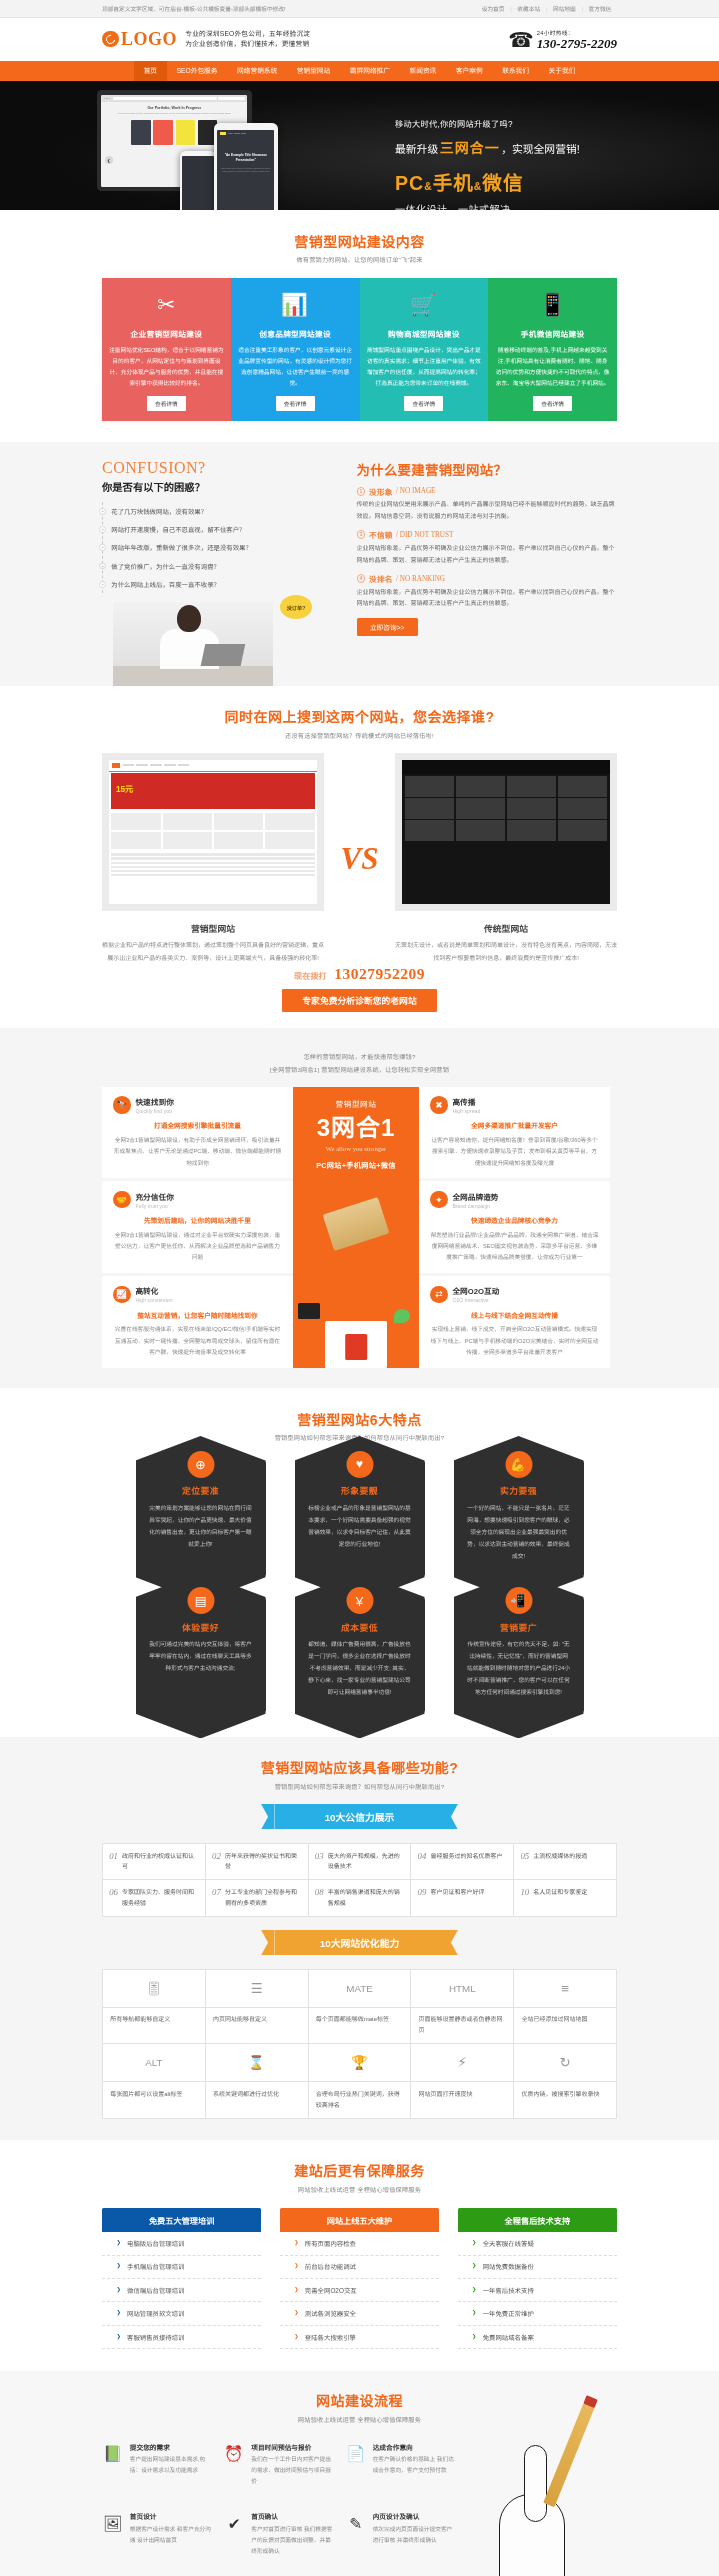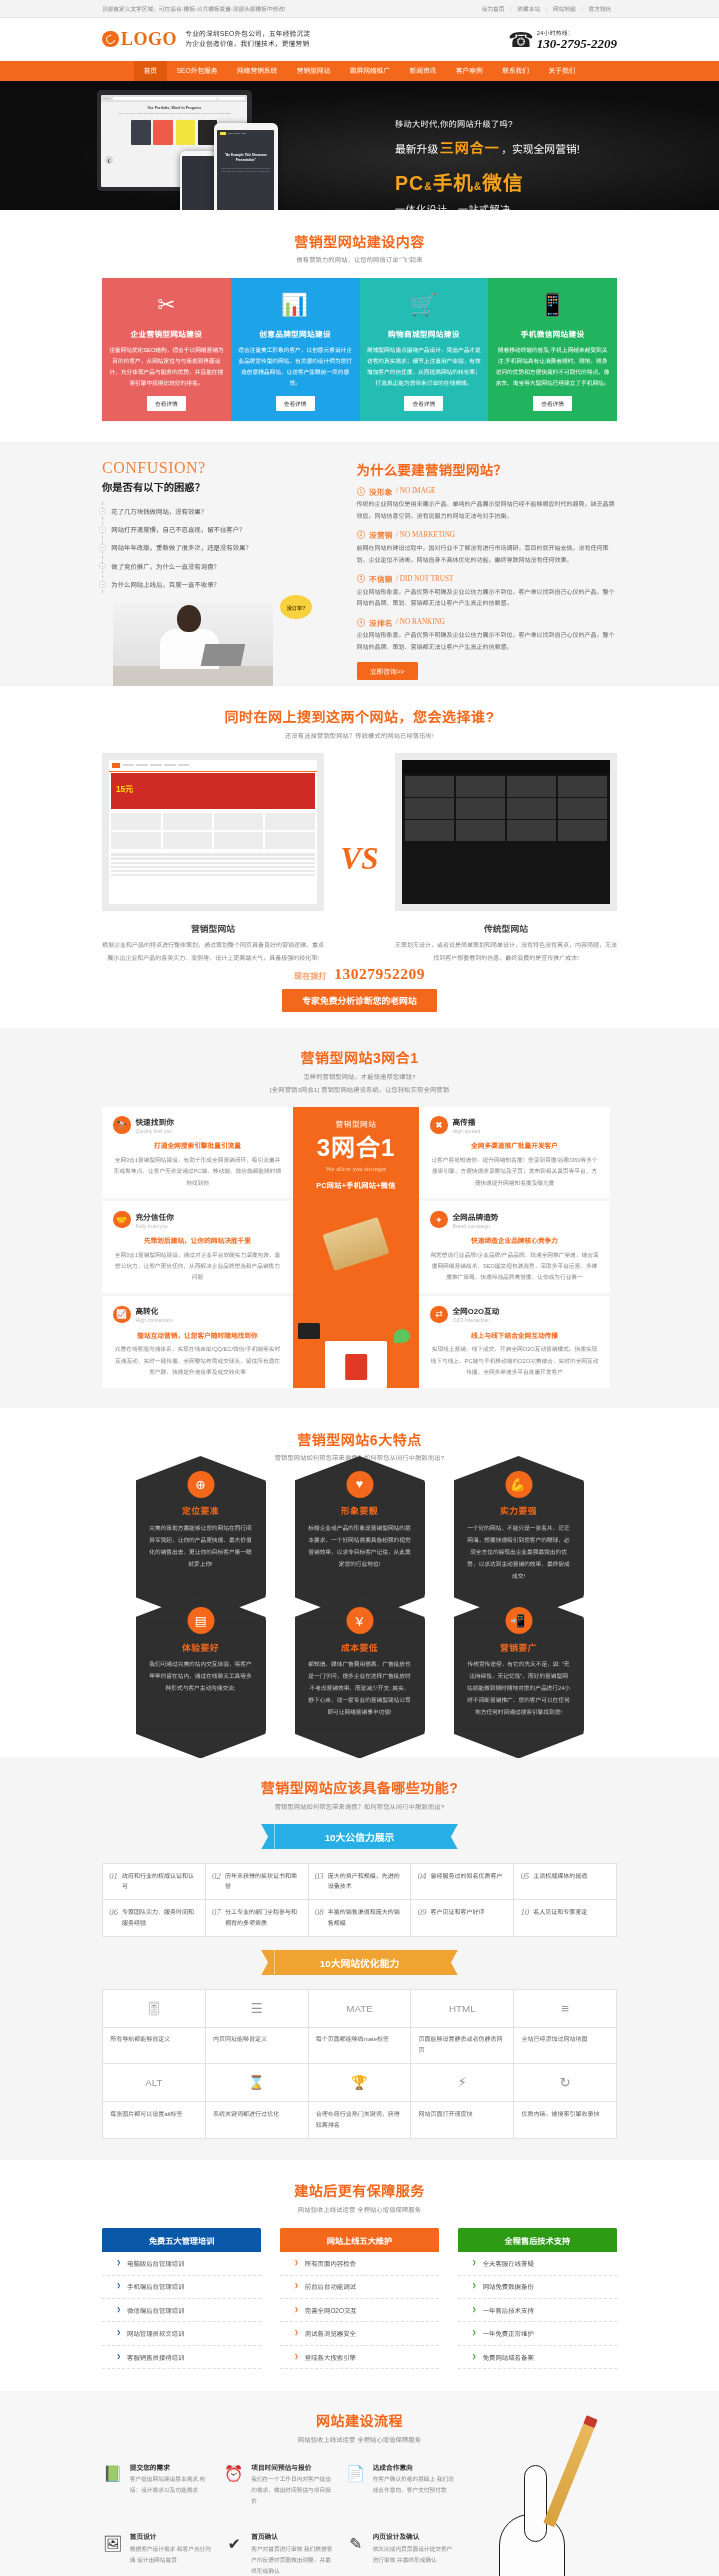--- a/index.html
+++ b/index.html
@@ -506,28 +506,20 @@
           <div class="why-item">
             <div class="why-head">
               <span class="why-num">1</span>
               <span class="why-cn">没形象</span>
               <span class="why-en">/ NO IMAGE</span>
             </div>
             <div class="why-txt">传统的企业网站仅是用来展示产品、单纯的产品展示型网站已经不能够顺应时代的趋势，缺乏品牌效应，网站信息空洞，没有说服力的网站无法与对手抗衡。</div>
           </div>
           <div class="why-item">
             <div class="why-head">
-              <span class="why-num">2</span>
-              <span class="why-cn">没营销</span>
-              <span class="why-en">/ NO MARKETING</span>
-            </div>
-            <div class="why-txt">前期在网站的建设过程中，因对行业不了解没有进行市场调研，盲目的就开始去做，没有任何策划，企业定位不清晰，网站自身不具体优化的功能，最终导致网站没有任何效果。</div>
-          </div>
-          <div class="why-item">
-            <div class="why-head">
               <span class="why-num">3</span>
               <span class="why-cn">不信赖</span>
               <span class="why-en">/ DID NOT TRUST</span>
             </div>
             <div class="why-txt">企业网站形象差，产品优势不明确及企业公信力展示不到位，客户难以找到自己心仪的产品，整个网站的品牌、策划、营销都无法让客户产生真正的信赖感。</div>
           </div>
           <div class="why-item">
             <div class="why-head">
               <span class="why-num">4</span>
               <span class="why-cn">没排名</span>
@@ -616,21 +608,20 @@
       <span class="pre">现在拨打</span>
       <span class="num">13027952209</span>
     </div>
     <div class="call-btn">专家免费分析诊断您的老网站</div>
   </div>
 </div>
 
 <div class="three-sec">
   <div class="wrap">
     <div class="sec-title">
-      <h2>营销型网站3网合1</h2>
       <p>怎样的营销型网站，才能快速帮您赚钱?</p>
       <p>[全网营销3网合1] 营销型网站建设系统，让您轻松实现全网营销</p>
     </div>
     <div class="three-grid">
       <div class="three-side" id="three-left">
           <div class="tcell">
             <div class="tc-head">
               <span class="tc-ico">🔭</span>
               <div>
                 <div class="tc-tt">快速找到你</div>

